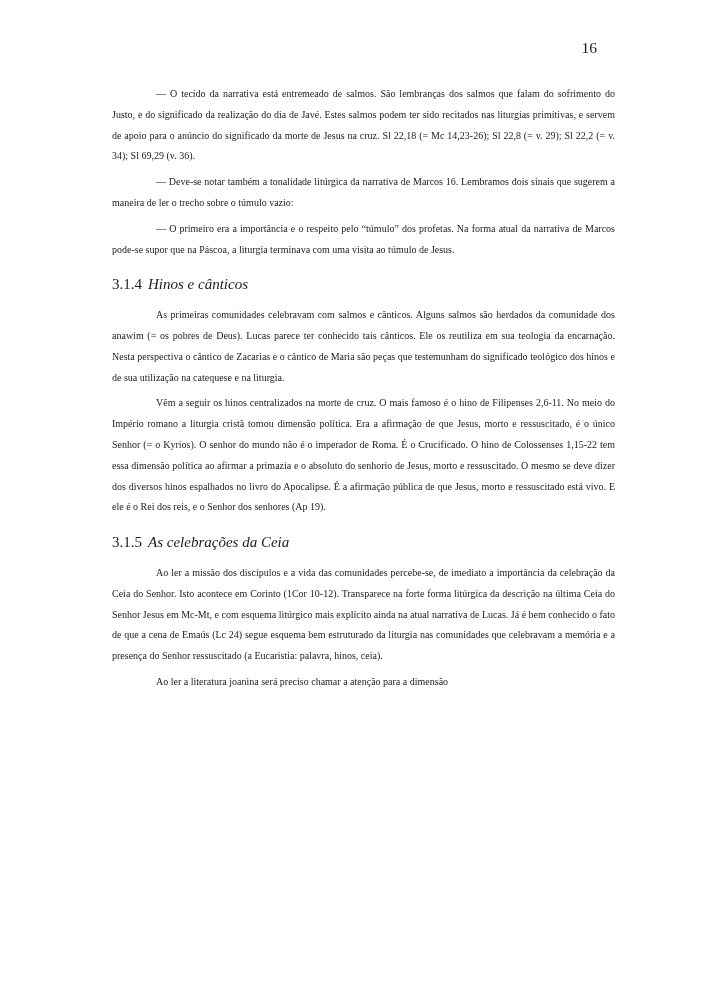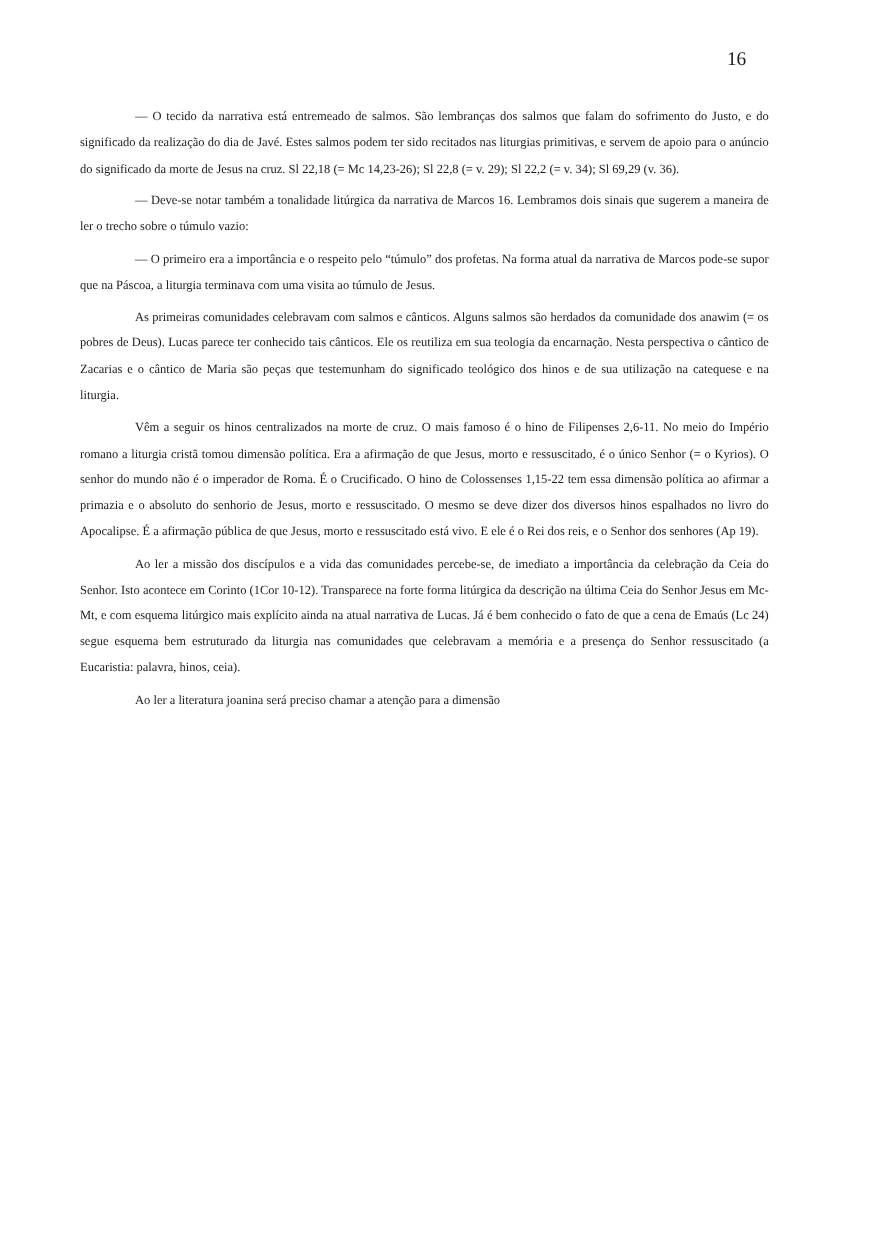--- a/index.html
+++ b/index.html
@@ -6,21 +6,21 @@
     margin: 0;
     padding: 0;
     background: #ffffff;
   }
   .page {
     position: relative;
     width: 706px;
     height: 1000px;
     background: #ffffff;
     box-sizing: border-box;
-    padding: 40px 91px 0 64px;
+    padding: 40px 91px 0 112px;
     overflow: hidden;
     font-family: "Liberation Serif", "DejaVu Serif", serif;
     color: #1b1b1b;
   }
   .page-header {
     text-align: right;
     padding-right: 18px;
     font-size: 15.5px;
     line-height: 16px;
     height: 16px;
@@ -62,25 +62,27 @@
 
   <div class="page-body">
 
     <p class="para"><span>— O tecido da narrativa está entremeado de salmos. São lembranças dos salmos que falam do sofrimento do Justo, e do significado da realização do dia de Javé. Estes salmos podem ter sido recitados nas liturgias primitivas, e servem de apoio para o anúncio do significado da morte de Jesus na cruz. Sl 22,18 (= Mc 14,23-26); Sl 22,8 (= v. 29); Sl 22,2 (= v. 34); Sl 69,29 (v. 36).</span></p>
 
     <p class="para"><span>— Deve-se notar também a tonalidade litúrgica da narrativa de Marcos 16. Lembramos dois sinais que sugerem a maneira de ler o trecho sobre o túmulo vazio:</span></p>
 
     <p class="para"><span>— O primeiro era a importância e o respeito pelo “túmulo” dos profetas. Na forma atual da narrativa de Marcos pode-se supor que na Páscoa, a liturgia terminava com uma visita ao túmulo de Jesus.</span></p>
 
 
+    <h3 class="heading"><span class="h-num">3.1.4</span><span class="h-title">Hinos e cânticos</span></h3>
 
     <p class="para"><span>As primeiras comunidades celebravam com salmos e cânticos. Alguns salmos são herdados da comunidade dos </span><span class="it">anawim</span><span> (= os pobres de Deus). Lucas parece ter conhecido tais cânticos. Ele os reutiliza em sua teologia da encarnação. Nesta perspectiva o cântico de Zacarias e o cântico de Maria são peças que testemunham do significado teológico dos hinos e de sua utilização na catequese e na liturgia.</span></p>
 
     <p class="para"><span>Vêm a seguir os hinos centralizados na morte de cruz. O mais famoso é o hino de Filipenses 2,6-11. No meio do Império romano a liturgia cristã tomou dimensão política. Era a afirmação de que Jesus, morto e ressuscitado, é o único Senhor (= o </span><span class="it">Kyrios</span><span>). O senhor do mundo não é o imperador de Roma. É o Crucificado. O hino de Colossenses 1,15-22 tem essa dimensão política ao afirmar a primazia e o absoluto do senhorio de Jesus, morto e ressuscitado. O mesmo se deve dizer dos diversos hinos espalhados no livro do Apocalipse. É a afirmação pública de que Jesus, morto e ressuscitado está vivo. E ele é o Rei dos reis, e o Senhor dos senhores (Ap 19).</span></p>
 
+    <h3 class="heading"><span class="h-num">3.1.5</span><span class="h-title">As celebrações da Ceia</span></h3>
 
     <p class="para"><span>Ao ler a missão dos discípulos e a vida das comunidades percebe-se, de imediato a importância da celebração da Ceia do Senhor. Isto acontece em Corinto (1Cor 10-12). Transparece na forte forma litúrgica da descrição na última Ceia do Senhor Jesus em Mc-Mt, e com esquema litúrgico mais explícito ainda na atual narrativa de Lucas. Já é bem conhecido o fato de que a cena de Emaús (Lc 24) segue esquema bem estruturado da liturgia nas comunidades que celebravam a memória e a presença do Senhor ressuscitado (a Eucaristia: palavra, hinos, ceia).</span></p>
 
     <p class="para"><span>Ao ler a literatura joanina será preciso chamar a atenção para a dimensão</span></p>
 
   </div>
 
 </div>
 
 </body></html>

